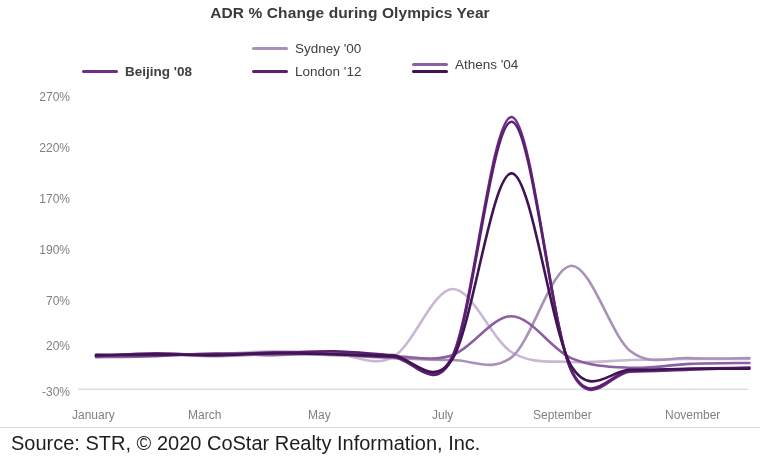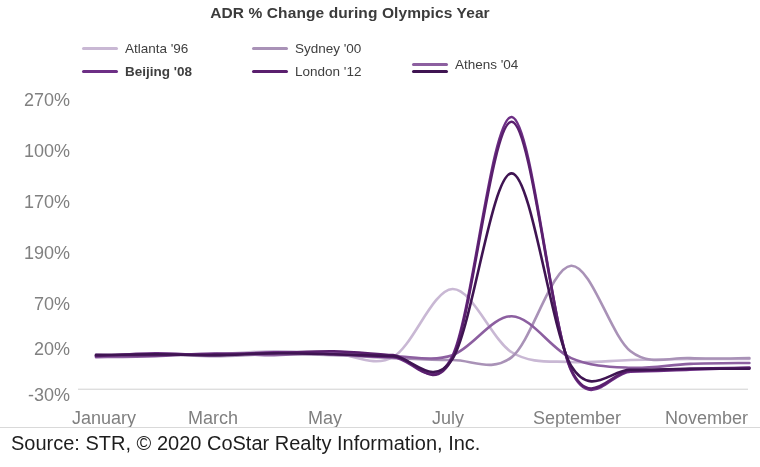--- a/index.html
+++ b/index.html
@@ -52,21 +52,21 @@
     border-radius: 2px;
     margin-right: 7px;
     flex: 0 0 auto;
   }
   .legend-label {
     font-size: 13.5px;
     color: #3f3f3f;
   }
   .axis-label {
     position: absolute;
-    font-size: 18px;
+    font-size: 12px;
     color: #808080;
     white-space: nowrap;
   }
   .y-label {
     text-align: right;
   }
   .x-label {
     text-align: left;
   }
   #plot-svg {
@@ -91,24 +91,20 @@
   }
 </style>
 </head>
 <body>
 
 <div id="figure">
 
   <div class="chart-title">ADR % Change during Olympics Year</div>
 
   <div id="legend">
-    <div class="legend-item" style="left:0px; top:0px;">
-      <span class="legend-swatch" style="background:#c9b8d4"></span>
-      <span class="legend-label">Atlanta '96</span>
-    </div>
     <div class="legend-item" style="left:170px; top:0px;">
       <span class="legend-swatch" style="background:#a992b7"></span>
       <span class="legend-label">Sydney '00</span>
     </div>
     <div class="legend-item" style="left:330px; top:0px;margin-top:16px;">
       <span class="legend-swatch" style="background:#8c5fa0"></span>
       <span class="legend-label">Athens '04</span>
     </div>
     <div class="legend-item" style="left:0px; top:23px;font-weight:bold;">
       <span class="legend-swatch" style="background:#6d2f85"></span>
@@ -117,21 +113,21 @@
     <div class="legend-item" style="left:170px; top:23px;">
       <span class="legend-swatch" style="background:#5a1f6e"></span>
       <span class="legend-label">London '12</span>
     </div>
     <div class="legend-item" style="left:330px; top:23px;">
       <span class="legend-swatch" style="background:#3f1452"></span>
     </div>
   </div>
 
   <div class="axis-label y-label" style="left:12px; top:90px;  width:58px;">270%</div>
-  <div class="axis-label y-label" style="left:12px; top:141px; width:58px;">100%</div>
+  <div class="axis-label y-label" style="left:12px; top:141px; width:58px;">220%</div>
   <div class="axis-label y-label" style="left:12px; top:192px; width:58px;">170%</div>
   <div class="axis-label y-label" style="left:12px; top:243px; width:58px;">190%</div>
   <div class="axis-label y-label" style="left:12px; top:294px; width:58px;">70%</div>
   <div class="axis-label y-label" style="left:12px; top:339px; width:58px;">20%</div>
   <div class="axis-label y-label" style="left:12px; top:385px; width:58px;">-30%</div>
 
   <div class="axis-label x-label" style="left:72px;  top:408px;">January</div>
   <div class="axis-label x-label" style="left:188px; top:408px;">March</div>
   <div class="axis-label x-label" style="left:308px; top:408px;">May</div>
   <div class="axis-label x-label" style="left:432px; top:408px;">July</div>

